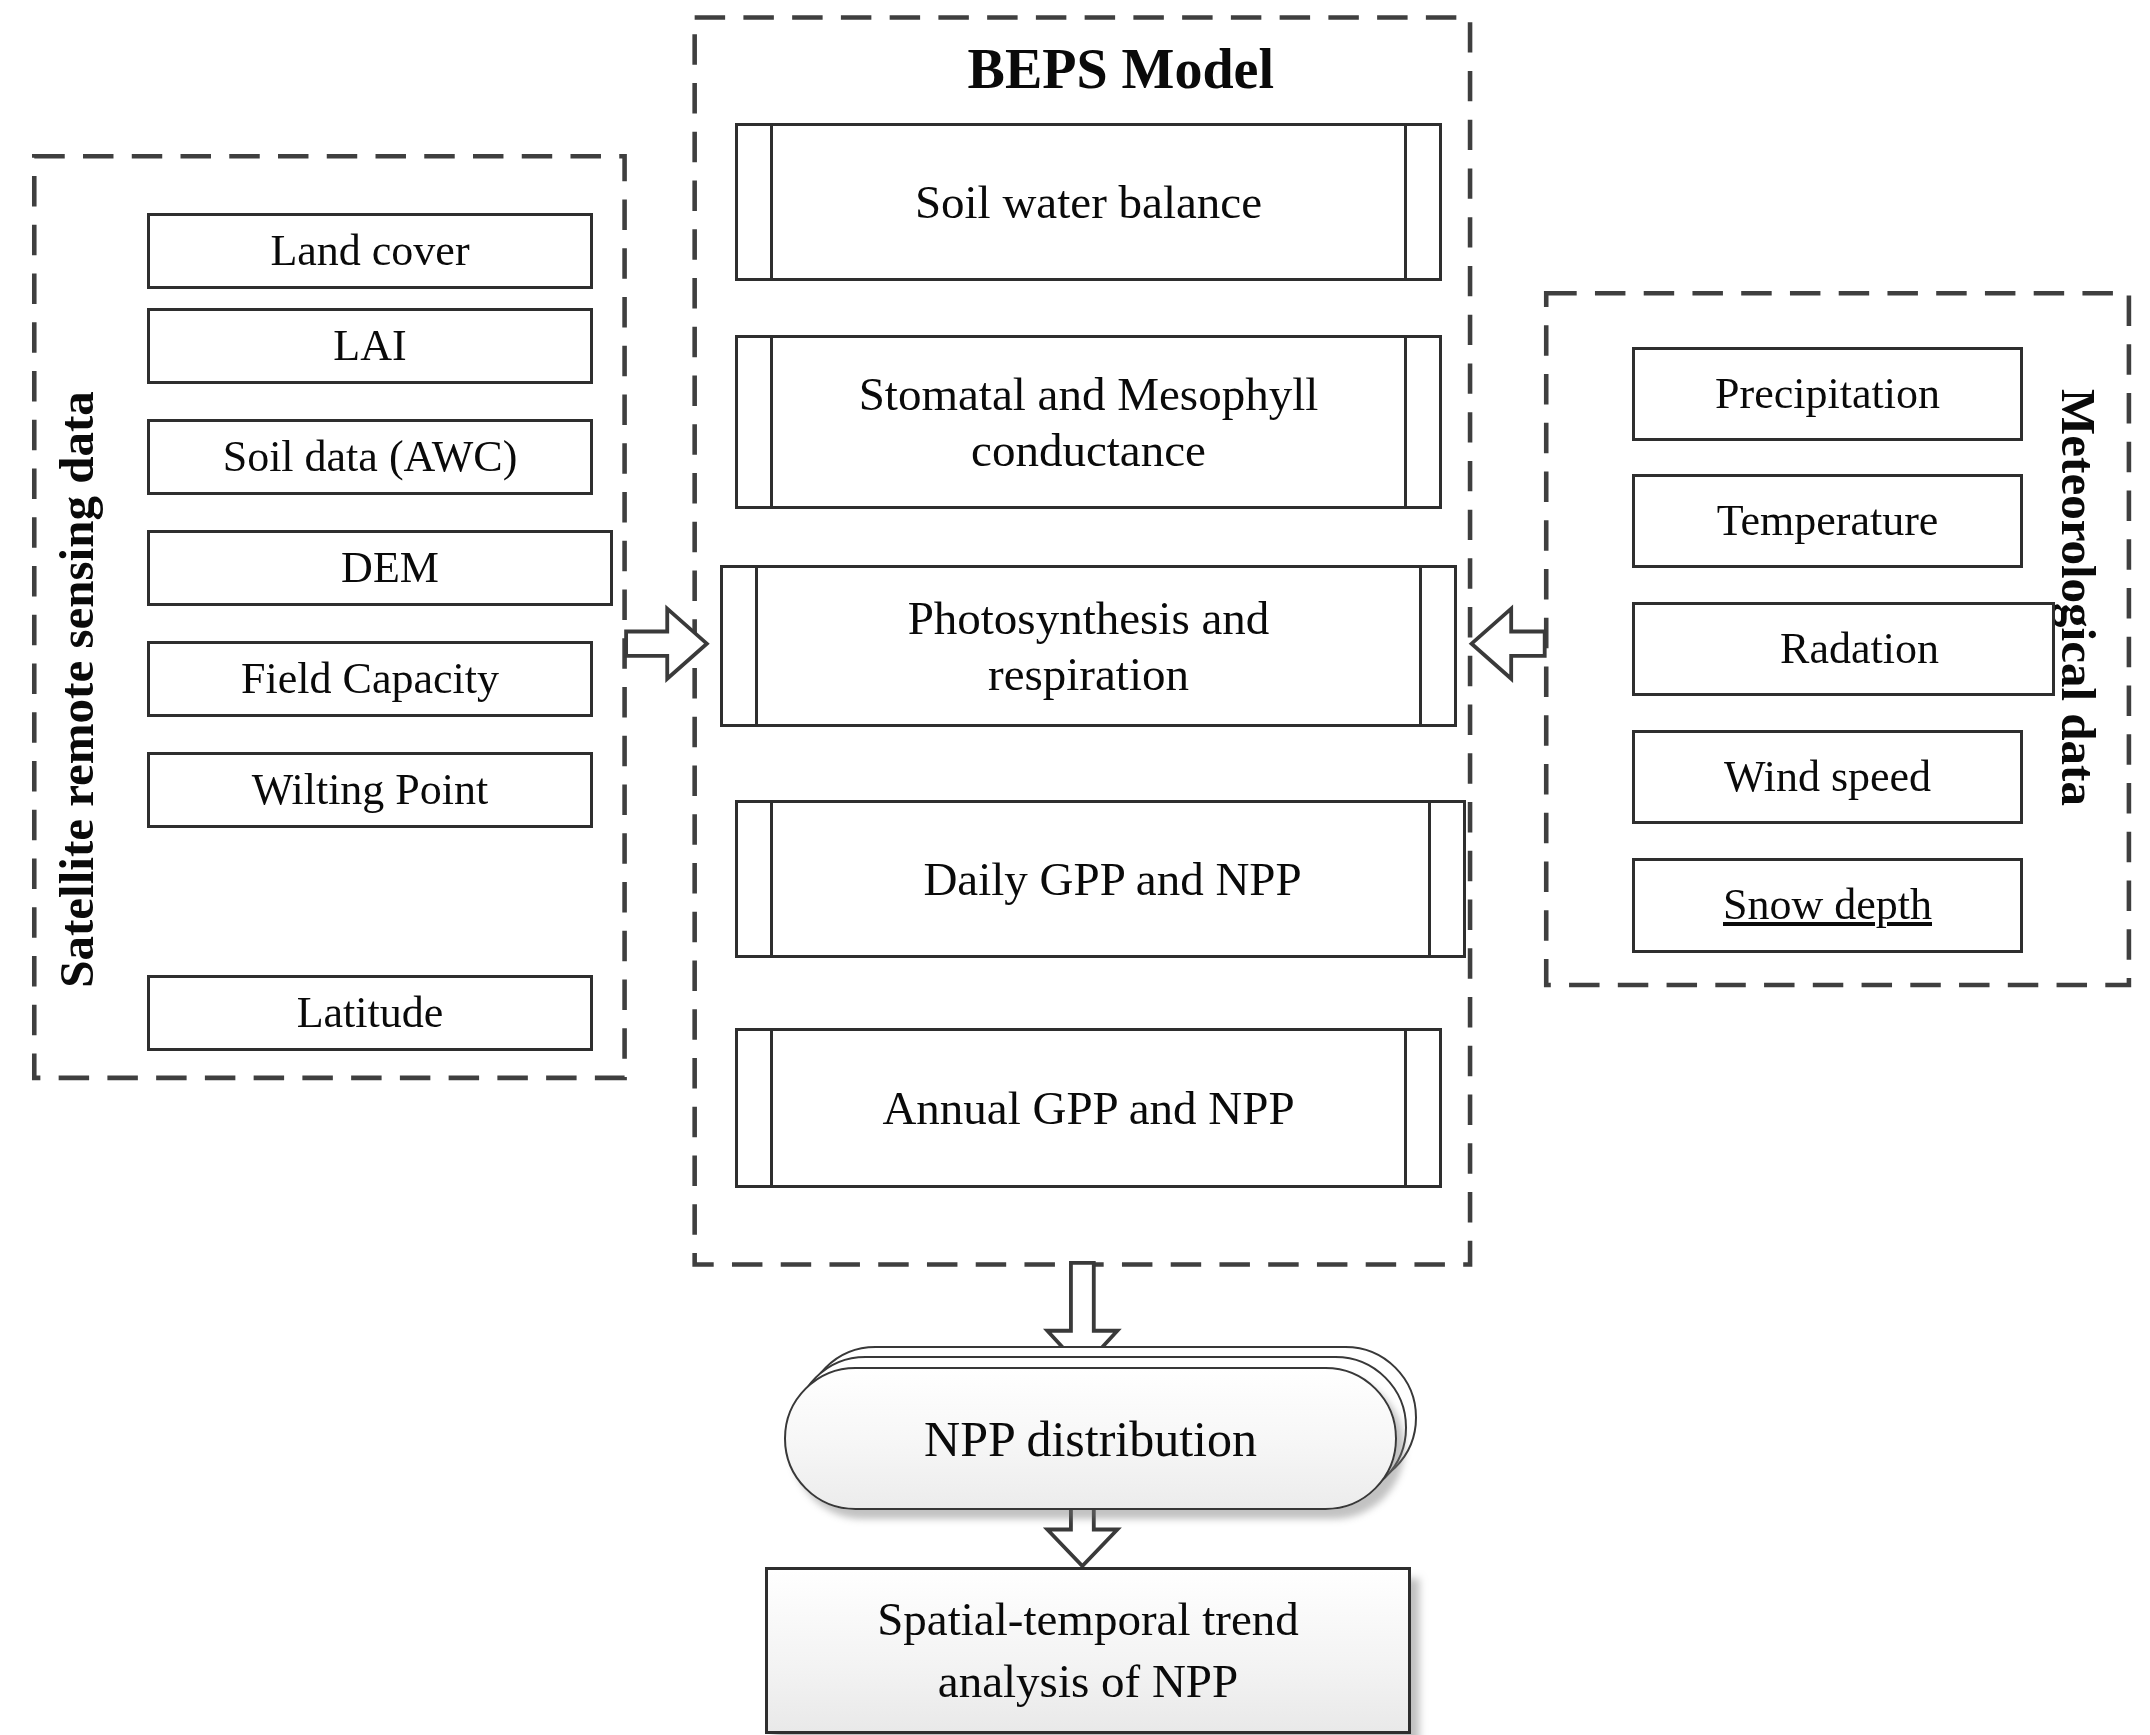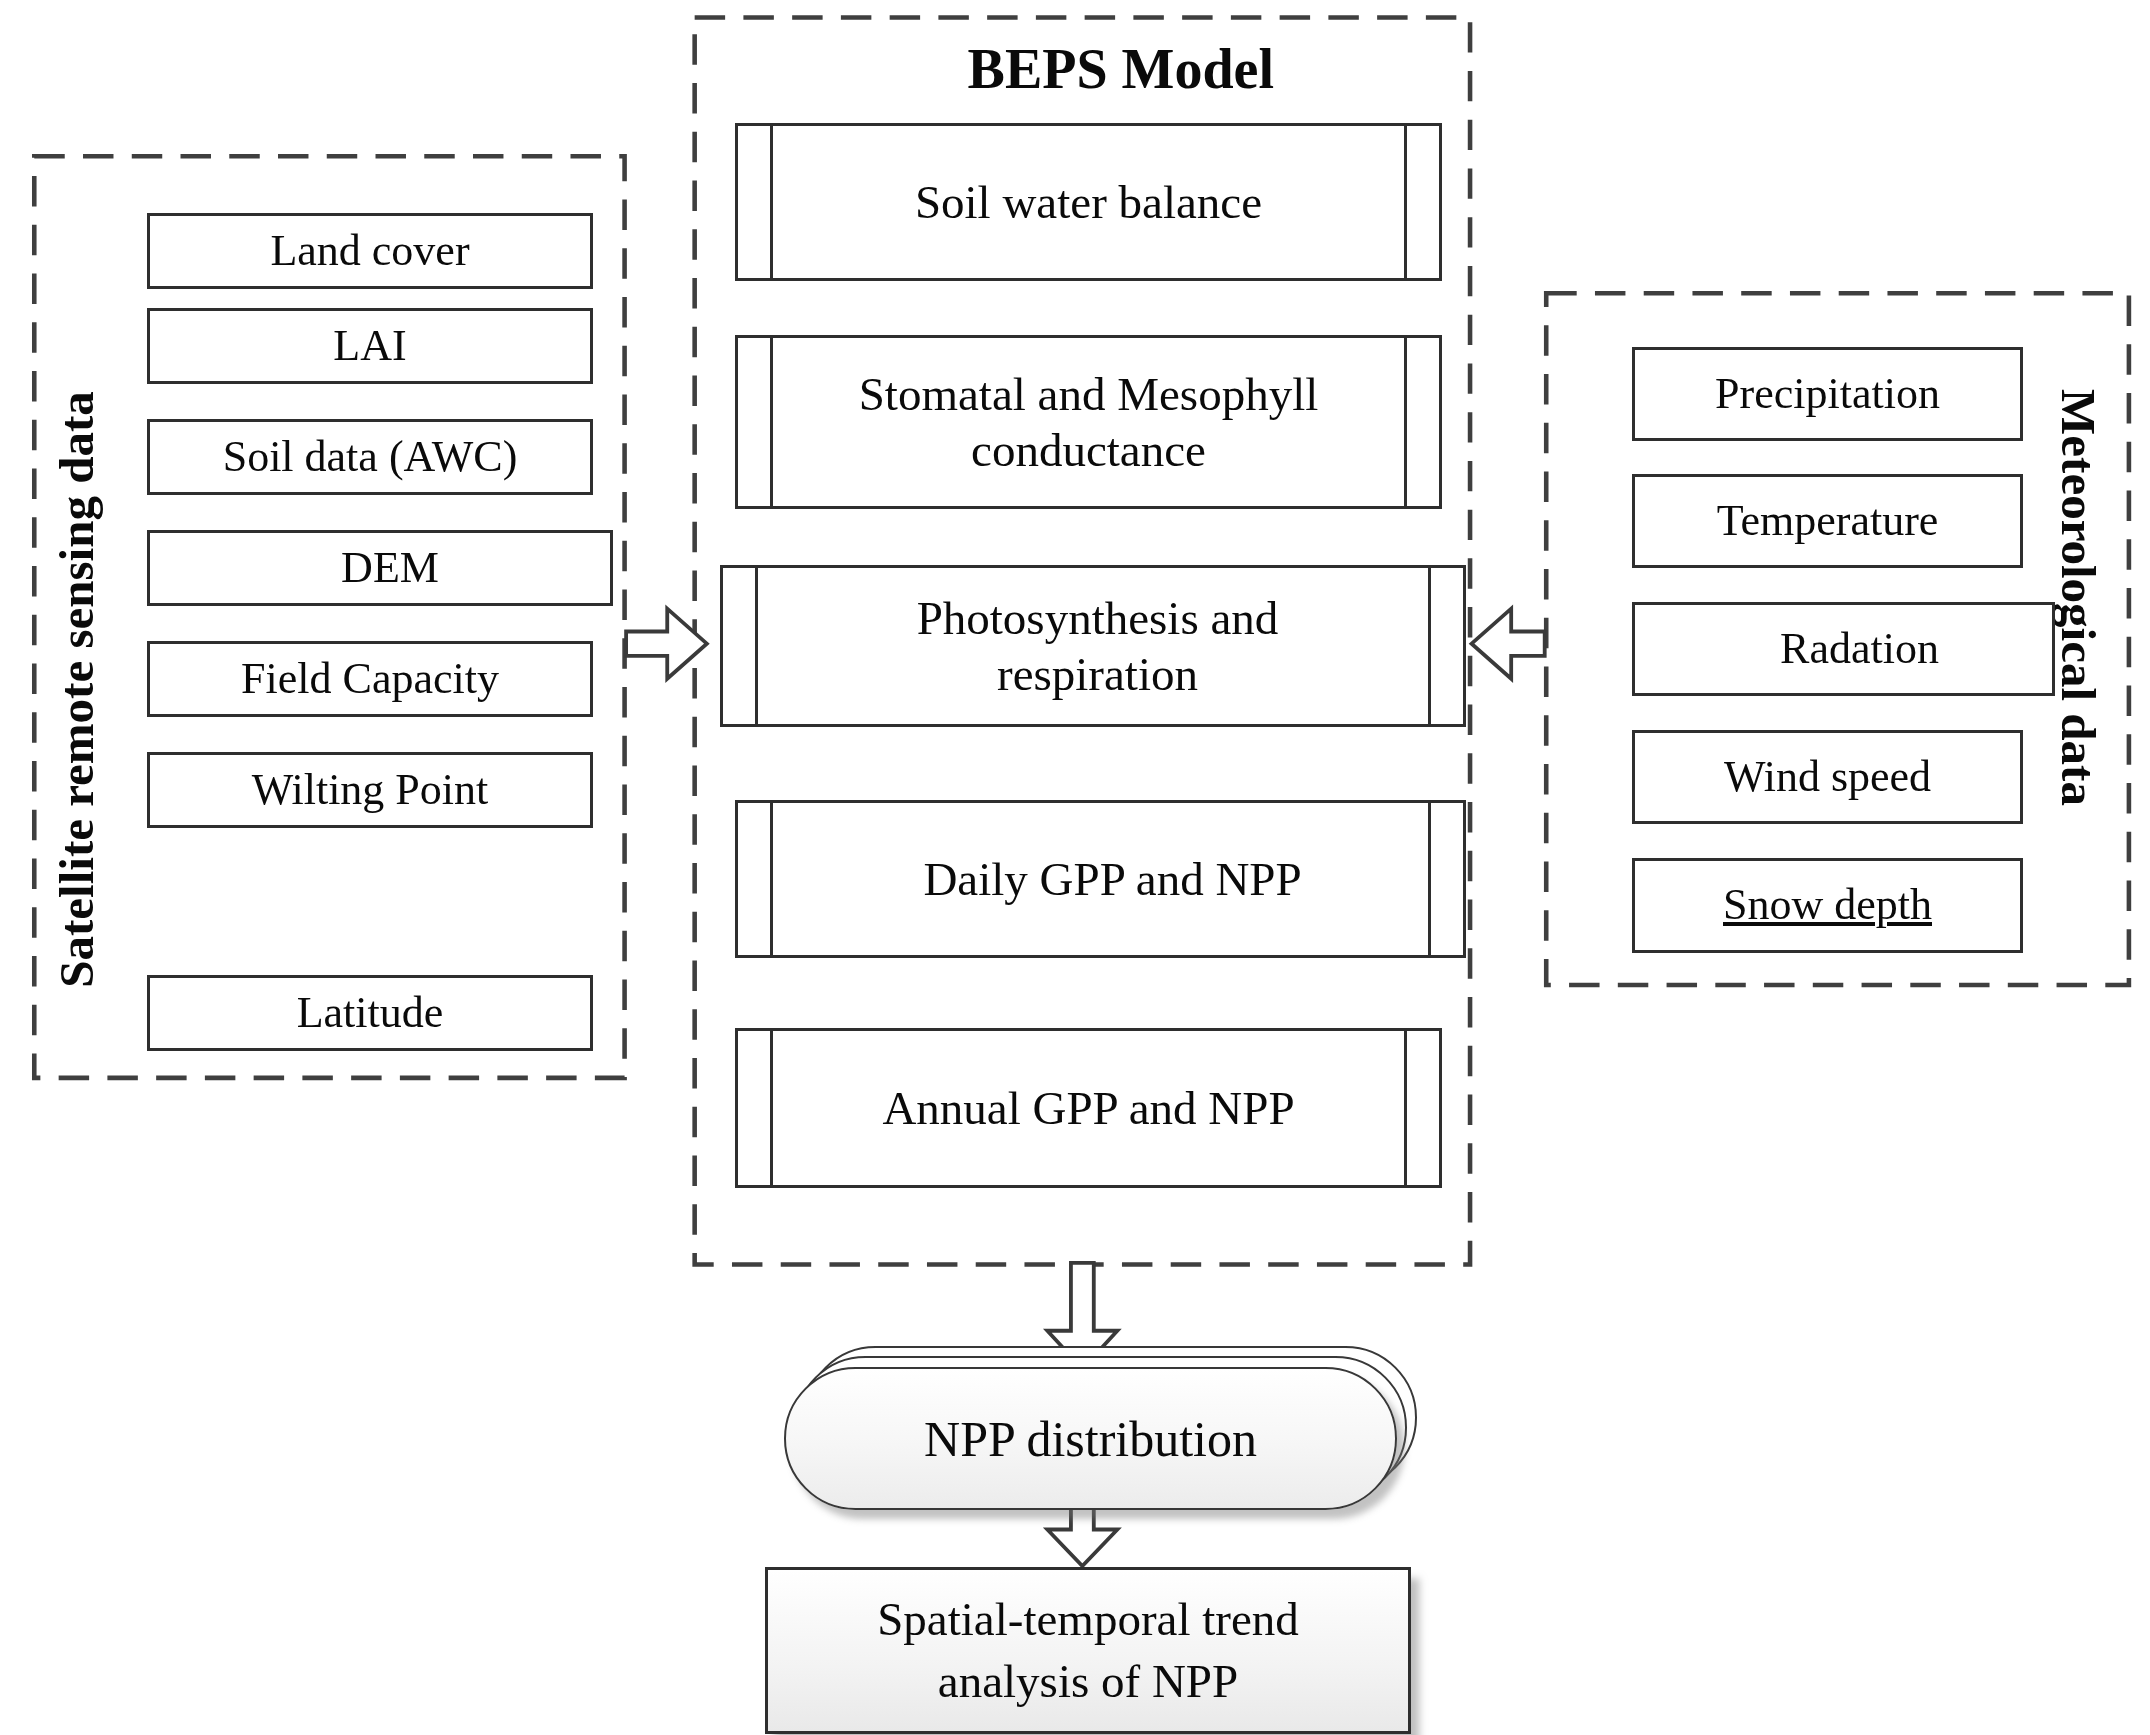--- a/index.html
+++ b/index.html
@@ -116,21 +116,21 @@
   <div class="proc" style="left:735px;top:123px;width:701px;height:152px;">
     <i class="sidebar l"></i>
     <i class="sidebar r"></i>
     <span class="ptxt">Soil water balance</span>
   </div>
   <div class="proc" style="left:735px;top:335px;width:701px;height:168px;">
     <i class="sidebar l"></i>
     <i class="sidebar r"></i>
     <span class="ptxt">Stomatal and Mesophyll conductance</span>
   </div>
-  <div class="proc" style="left:720px;top:565px;width:731px;height:156px;padding-left:9px;">
+  <div class="proc" style="left:720px;top:565px;width:731px;height:156px;">
     <i class="sidebar l"></i>
     <i class="sidebar r"></i>
     <span class="ptxt" style="padding:0 137px;">Photosynthesis and respiration</span>
   </div>
   <div class="proc" style="left:735px;top:800px;width:701px;height:152px;padding-left:24px;">
     <i class="sidebar l"></i>
     <i class="sidebar r"></i>
     <span class="ptxt">Daily GPP and NPP</span>
   </div>
   <div class="proc" style="left:735px;top:1028px;width:701px;height:154px;">

